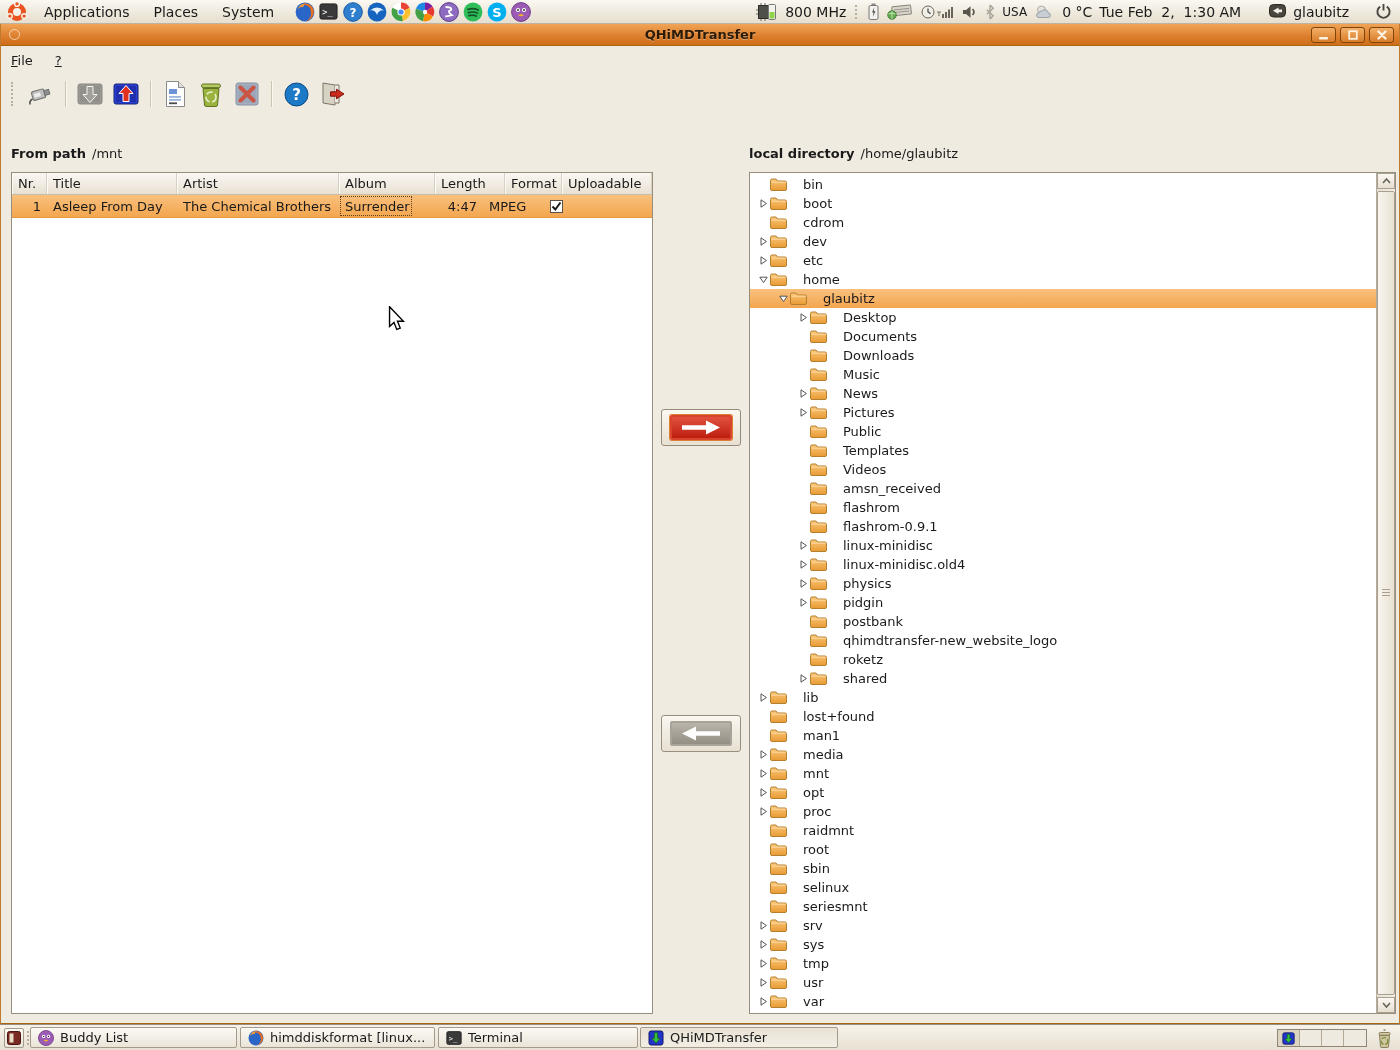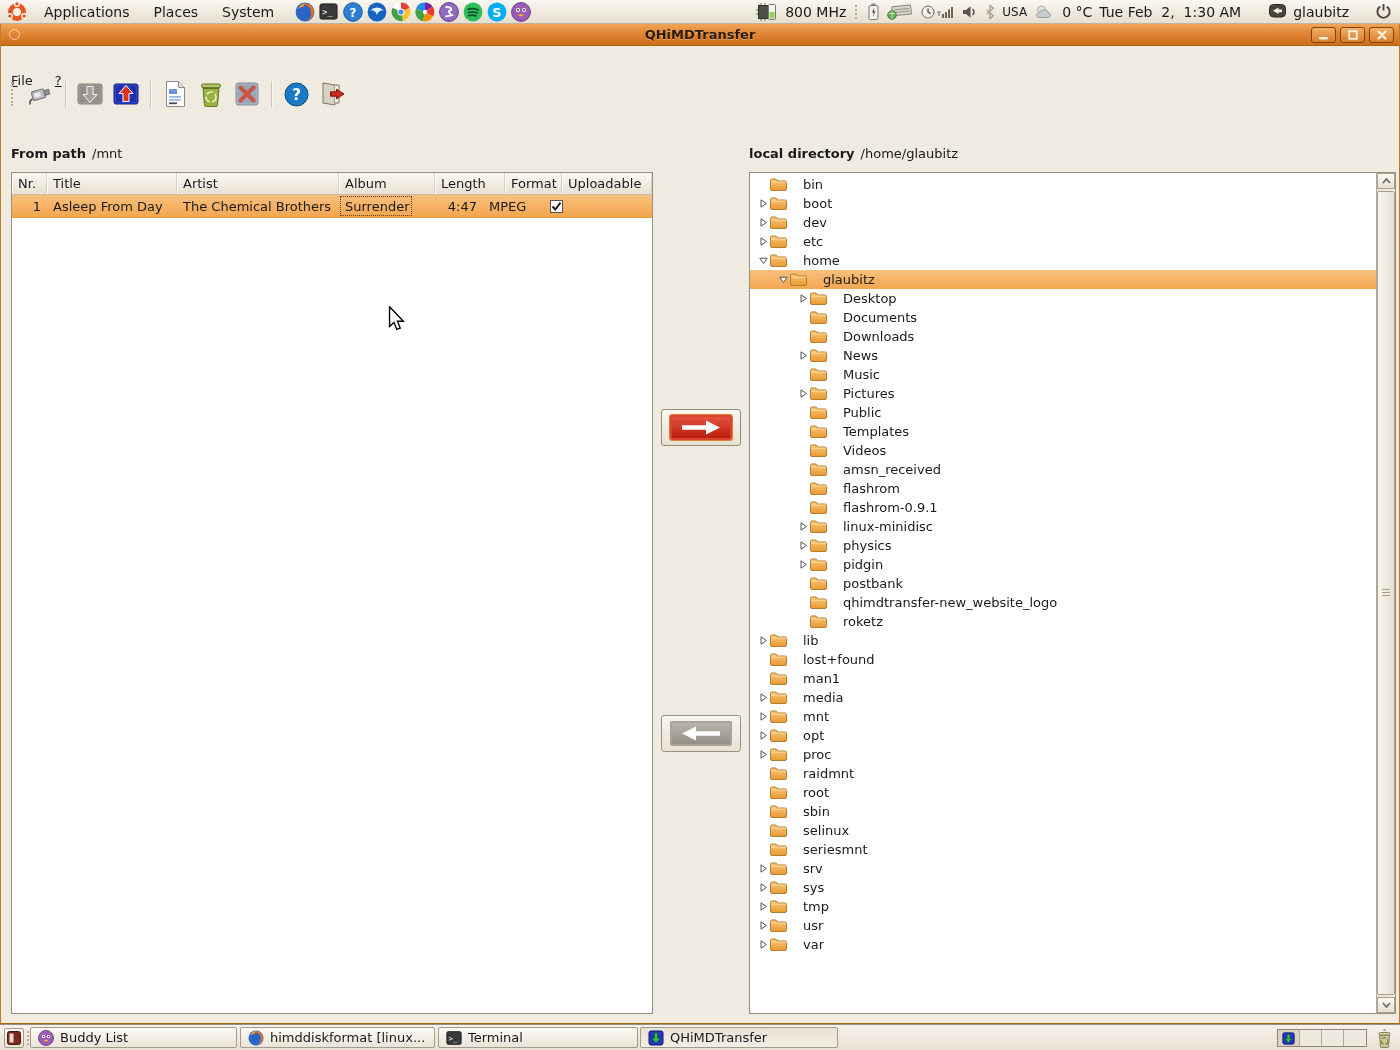--- a/index.html
+++ b/index.html
@@ -27,21 +27,21 @@
     background:linear-gradient(#f1a457,#dd8130 55%,#cf6d19); border-bottom:1px solid #a8660f;
     display:flex; align-items:center; justify-content:center; }
   #title-text { font-size:13px; font-weight:bold; color:#2b1a05; text-shadow:0 1px 0 rgba(255,255,255,.3); }
   #win-menu-circle { position:absolute; left:8px; top:5px; width:11px; height:11px; border-radius:50%;
     border:1px solid rgba(255,245,230,.65); }
   .win-btns { position:absolute; right:5px; top:3px; display:flex; gap:4px; }
   .win-btn { width:25px; height:16px; border-radius:3px; border:1px solid #7e4408;
     background:linear-gradient(#f4b068,#d87c28); display:flex; align-items:center; justify-content:center; }
 
   #menubar { position:absolute; top:22px; left:0; right:0; height:28px; display:flex; align-items:center;
-    padding-left:10px; gap:22px; font-size:13px;margin-top:20px; }
+    padding-left:10px; gap:22px; font-size:13px; }
   .menubar-item u { text-decoration:underline; }
 
   #toolbar { position:absolute; top:50px; left:0; right:0; height:40px; display:flex; align-items:center; padding-left:8px; }
   .tb-grip { width:6px; height:24px; border-left:2px dotted #b9af9e; margin:0 6px 0 2px; }
   .tb-btn { width:36px; height:34px; display:flex; align-items:center; justify-content:center; }
   .tb-btn.disabled { filter:grayscale(1) opacity(.5); }
   .tb-btn.dimmed { opacity:.8; }
   .tb-sep { width:1px; height:26px; background:#cdc4b4; margin:0 6px; box-shadow:1px 0 0 #fbf8f2; }
 
   .pane-label { position:absolute; top:122px; font-size:13px; }
@@ -479,20 +479,31 @@
             <span class="ficon">
               <svg width="17" height="13" viewBox="0 0 17 13">
                 <path d="M0.5 2.5 Q0.5 1 2 1 L6 1 L7.6 3 L15 3 Q16.5 3 16.5 4.5 L16.5 11 Q16.5 12.5 15 12.5 L2 12.5 Q0.5 12.5 0.5 11 Z" fill="url(#gfold)" stroke="#b4802e"></path>
                 <path d="M1.5 4.2 L15.5 4.2" stroke="#fcd9a0" stroke-width="1.1"></path>
               </svg>
             </span>
             <span class="tlabel">boot</span>
           </div>
           <div class="trow">
             <span class="tindent" style="width:6px"></span>
+            <span class="exp"></span>
+            <span class="ficon">
+              <svg width="17" height="13" viewBox="0 0 17 13">
+                <path d="M0.5 2.5 Q0.5 1 2 1 L6 1 L7.6 3 L15 3 Q16.5 3 16.5 4.5 L16.5 11 Q16.5 12.5 15 12.5 L2 12.5 Q0.5 12.5 0.5 11 Z" fill="url(#gfold)" stroke="#b4802e"></path>
+                <path d="M1.5 4.2 L15.5 4.2" stroke="#fcd9a0" stroke-width="1.1"></path>
+              </svg>
+            </span>
+            <span class="tlabel">cdrom</span>
+          </div>
+          <div class="trow">
+            <span class="tindent" style="width:6px"></span>
             <span class="exp">
               <svg width="9" height="9" viewBox="0 0 9 9">
                 <path d="M2 0.8 L7.4 4.5 L2 8.2 Z" fill="#fff" stroke="#555"></path>
               </svg>
             </span>
             <span class="ficon">
               <svg width="17" height="13" viewBox="0 0 17 13">
                 <path d="M0.5 2.5 Q0.5 1 2 1 L6 1 L7.6 3 L15 3 Q16.5 3 16.5 4.5 L16.5 11 Q16.5 12.5 15 12.5 L2 12.5 Q0.5 12.5 0.5 11 Z" fill="url(#gfold)" stroke="#b4802e"></path>
                 <path d="M1.5 4.2 L15.5 4.2" stroke="#fcd9a0" stroke-width="1.1"></path>
               </svg>
@@ -576,46 +587,46 @@
             <span class="ficon">
               <svg width="17" height="13" viewBox="0 0 17 13">
                 <path d="M0.5 2.5 Q0.5 1 2 1 L6 1 L7.6 3 L15 3 Q16.5 3 16.5 4.5 L16.5 11 Q16.5 12.5 15 12.5 L2 12.5 Q0.5 12.5 0.5 11 Z" fill="url(#gfold)" stroke="#b4802e"></path>
                 <path d="M1.5 4.2 L15.5 4.2" stroke="#fcd9a0" stroke-width="1.1"></path>
               </svg>
             </span>
             <span class="tlabel">Downloads</span>
           </div>
           <div class="trow">
             <span class="tindent" style="width:46px"></span>
+            <span class="exp"></span>
+            <span class="ficon">
+              <svg width="17" height="13" viewBox="0 0 17 13">
+                <path d="M0.5 2.5 Q0.5 1 2 1 L6 1 L7.6 3 L15 3 Q16.5 3 16.5 4.5 L16.5 11 Q16.5 12.5 15 12.5 L2 12.5 Q0.5 12.5 0.5 11 Z" fill="url(#gfold)" stroke="#b4802e"></path>
+                <path d="M1.5 4.2 L15.5 4.2" stroke="#fcd9a0" stroke-width="1.1"></path>
+              </svg>
+            </span>
+            <span class="tlabel">Music</span>
+          </div>
+          <div class="trow">
+            <span class="tindent" style="width:46px"></span>
             <span class="exp">
               <svg width="9" height="9" viewBox="0 0 9 9">
                 <path d="M2 0.8 L7.4 4.5 L2 8.2 Z" fill="#fff" stroke="#555"></path>
               </svg>
             </span>
             <span class="ficon">
               <svg width="17" height="13" viewBox="0 0 17 13">
                 <path d="M0.5 2.5 Q0.5 1 2 1 L6 1 L7.6 3 L15 3 Q16.5 3 16.5 4.5 L16.5 11 Q16.5 12.5 15 12.5 L2 12.5 Q0.5 12.5 0.5 11 Z" fill="url(#gfold)" stroke="#b4802e"></path>
                 <path d="M1.5 4.2 L15.5 4.2" stroke="#fcd9a0" stroke-width="1.1"></path>
               </svg>
             </span>
             <span class="tlabel">News</span>
           </div>
           <div class="trow">
             <span class="tindent" style="width:46px"></span>
-            <span class="exp"></span>
-            <span class="ficon">
-              <svg width="17" height="13" viewBox="0 0 17 13">
-                <path d="M0.5 2.5 Q0.5 1 2 1 L6 1 L7.6 3 L15 3 Q16.5 3 16.5 4.5 L16.5 11 Q16.5 12.5 15 12.5 L2 12.5 Q0.5 12.5 0.5 11 Z" fill="url(#gfold)" stroke="#b4802e"></path>
-                <path d="M1.5 4.2 L15.5 4.2" stroke="#fcd9a0" stroke-width="1.1"></path>
-              </svg>
-            </span>
-            <span class="tlabel">Music</span>
-          </div>
-          <div class="trow">
-            <span class="tindent" style="width:46px"></span>
             <span class="exp">
               <svg width="9" height="9" viewBox="0 0 9 9">
                 <path d="M2 0.8 L7.4 4.5 L2 8.2 Z" fill="#fff" stroke="#555"></path>
               </svg>
             </span>
             <span class="ficon">
               <svg width="17" height="13" viewBox="0 0 17 13">
                 <path d="M0.5 2.5 Q0.5 1 2 1 L6 1 L7.6 3 L15 3 Q16.5 3 16.5 4.5 L16.5 11 Q16.5 12.5 15 12.5 L2 12.5 Q0.5 12.5 0.5 11 Z" fill="url(#gfold)" stroke="#b4802e"></path>
                 <path d="M1.5 4.2 L15.5 4.2" stroke="#fcd9a0" stroke-width="1.1"></path>
               </svg>
@@ -709,20 +720,35 @@
               <svg width="9" height="9" viewBox="0 0 9 9">
                 <path d="M2 0.8 L7.4 4.5 L2 8.2 Z" fill="#fff" stroke="#555"></path>
               </svg>
             </span>
             <span class="ficon">
               <svg width="17" height="13" viewBox="0 0 17 13">
                 <path d="M0.5 2.5 Q0.5 1 2 1 L6 1 L7.6 3 L15 3 Q16.5 3 16.5 4.5 L16.5 11 Q16.5 12.5 15 12.5 L2 12.5 Q0.5 12.5 0.5 11 Z" fill="url(#gfold)" stroke="#b4802e"></path>
                 <path d="M1.5 4.2 L15.5 4.2" stroke="#fcd9a0" stroke-width="1.1"></path>
               </svg>
             </span>
+            <span class="tlabel">linux-minidisc.old4</span>
+          </div>
+          <div class="trow">
+            <span class="tindent" style="width:46px"></span>
+            <span class="exp">
+              <svg width="9" height="9" viewBox="0 0 9 9">
+                <path d="M2 0.8 L7.4 4.5 L2 8.2 Z" fill="#fff" stroke="#555"></path>
+              </svg>
+            </span>
+            <span class="ficon">
+              <svg width="17" height="13" viewBox="0 0 17 13">
+                <path d="M0.5 2.5 Q0.5 1 2 1 L6 1 L7.6 3 L15 3 Q16.5 3 16.5 4.5 L16.5 11 Q16.5 12.5 15 12.5 L2 12.5 Q0.5 12.5 0.5 11 Z" fill="url(#gfold)" stroke="#b4802e"></path>
+                <path d="M1.5 4.2 L15.5 4.2" stroke="#fcd9a0" stroke-width="1.1"></path>
+              </svg>
+            </span>
             <span class="tlabel">physics</span>
           </div>
           <div class="trow">
             <span class="tindent" style="width:46px"></span>
             <span class="exp">
               <svg width="9" height="9" viewBox="0 0 9 9">
                 <path d="M2 0.8 L7.4 4.5 L2 8.2 Z" fill="#fff" stroke="#555"></path>
               </svg>
             </span>
             <span class="ficon">
@@ -758,20 +784,35 @@
           <div class="trow">
             <span class="tindent" style="width:46px"></span>
             <span class="exp"></span>
             <span class="ficon">
               <svg width="17" height="13" viewBox="0 0 17 13">
                 <path d="M0.5 2.5 Q0.5 1 2 1 L6 1 L7.6 3 L15 3 Q16.5 3 16.5 4.5 L16.5 11 Q16.5 12.5 15 12.5 L2 12.5 Q0.5 12.5 0.5 11 Z" fill="url(#gfold)" stroke="#b4802e"></path>
                 <path d="M1.5 4.2 L15.5 4.2" stroke="#fcd9a0" stroke-width="1.1"></path>
               </svg>
             </span>
             <span class="tlabel">roketz</span>
+          </div>
+          <div class="trow">
+            <span class="tindent" style="width:46px"></span>
+            <span class="exp">
+              <svg width="9" height="9" viewBox="0 0 9 9">
+                <path d="M2 0.8 L7.4 4.5 L2 8.2 Z" fill="#fff" stroke="#555"></path>
+              </svg>
+            </span>
+            <span class="ficon">
+              <svg width="17" height="13" viewBox="0 0 17 13">
+                <path d="M0.5 2.5 Q0.5 1 2 1 L6 1 L7.6 3 L15 3 Q16.5 3 16.5 4.5 L16.5 11 Q16.5 12.5 15 12.5 L2 12.5 Q0.5 12.5 0.5 11 Z" fill="url(#gfold)" stroke="#b4802e"></path>
+                <path d="M1.5 4.2 L15.5 4.2" stroke="#fcd9a0" stroke-width="1.1"></path>
+              </svg>
+            </span>
+            <span class="tlabel">shared</span>
           </div>
           <div class="trow">
             <span class="tindent" style="width:6px"></span>
             <span class="exp">
               <svg width="9" height="9" viewBox="0 0 9 9">
                 <path d="M2 0.8 L7.4 4.5 L2 8.2 Z" fill="#fff" stroke="#555"></path>
               </svg>
             </span>
             <span class="ficon">
               <svg width="17" height="13" viewBox="0 0 17 13">

